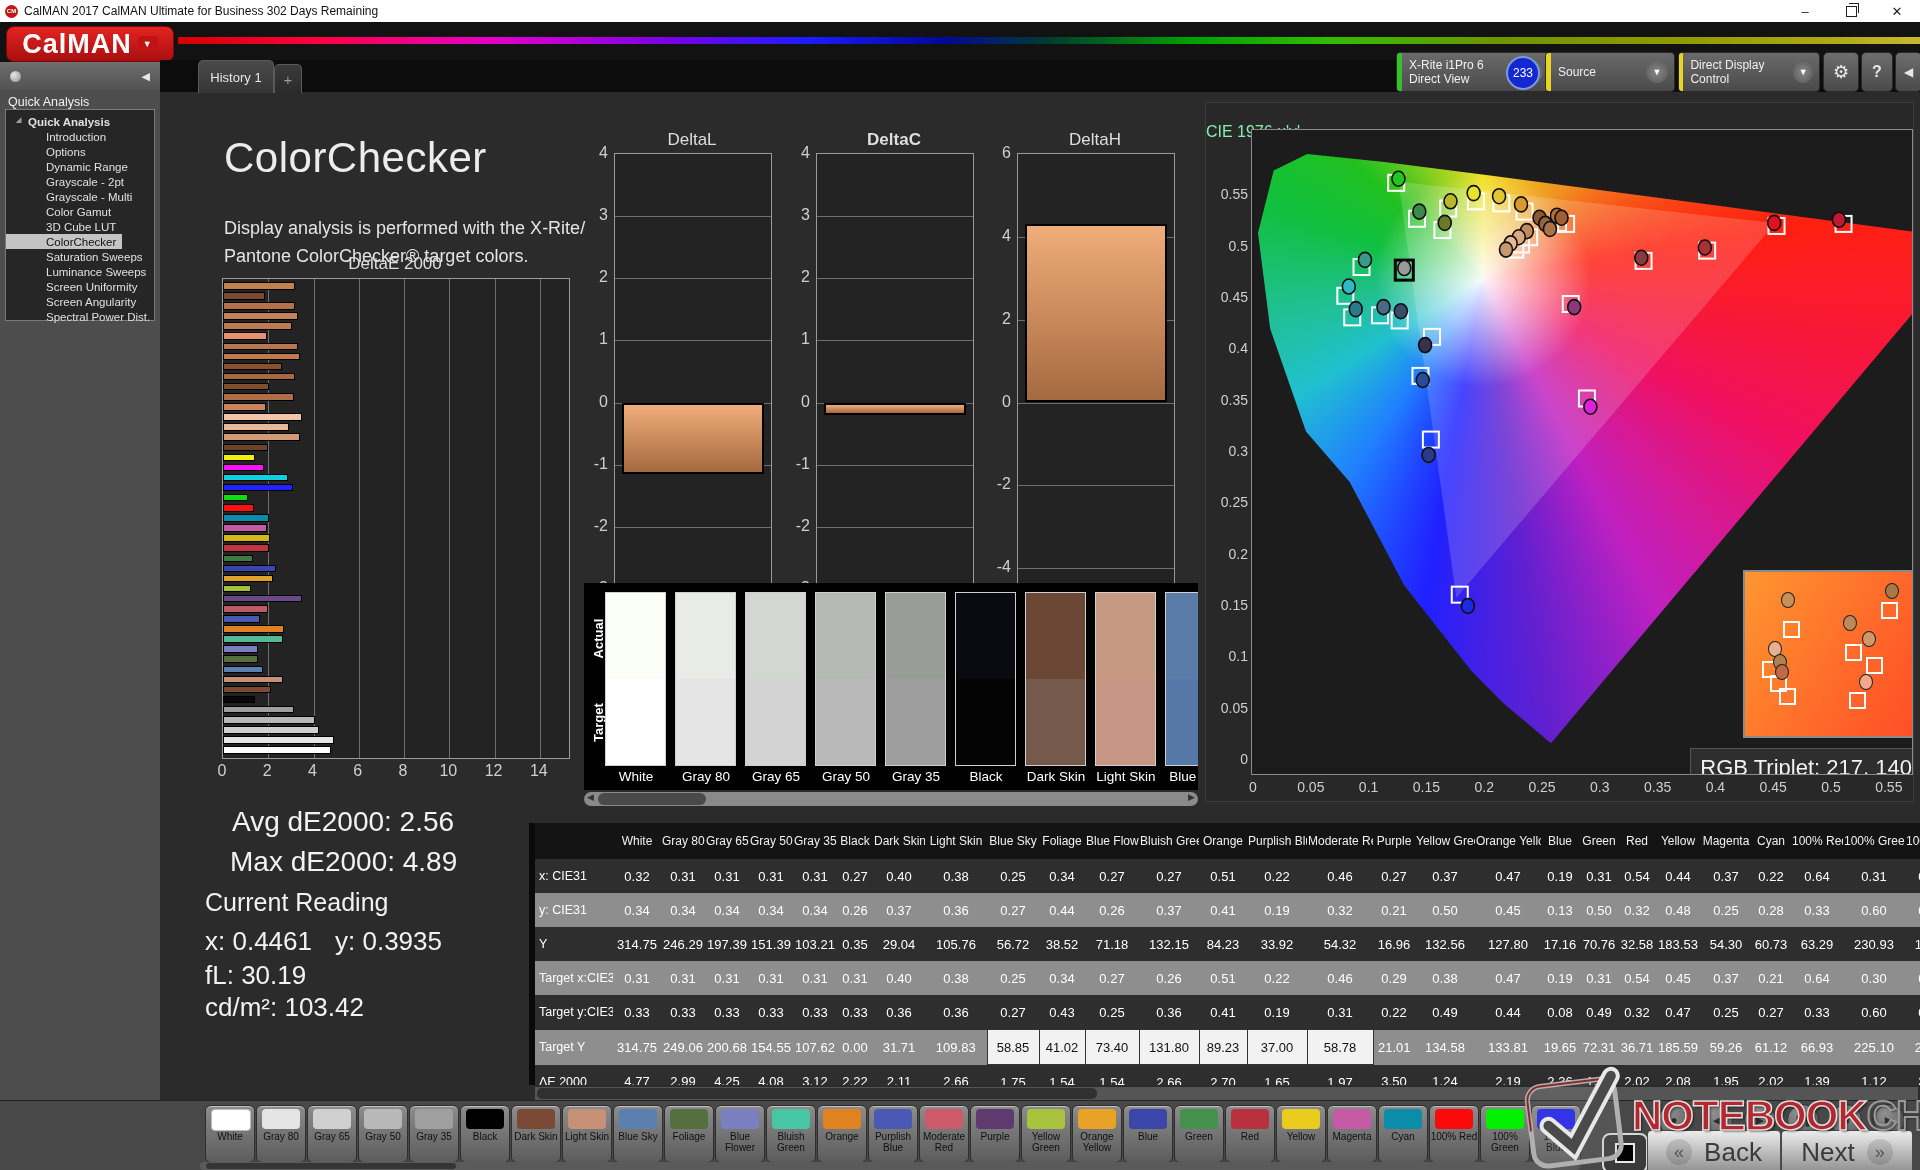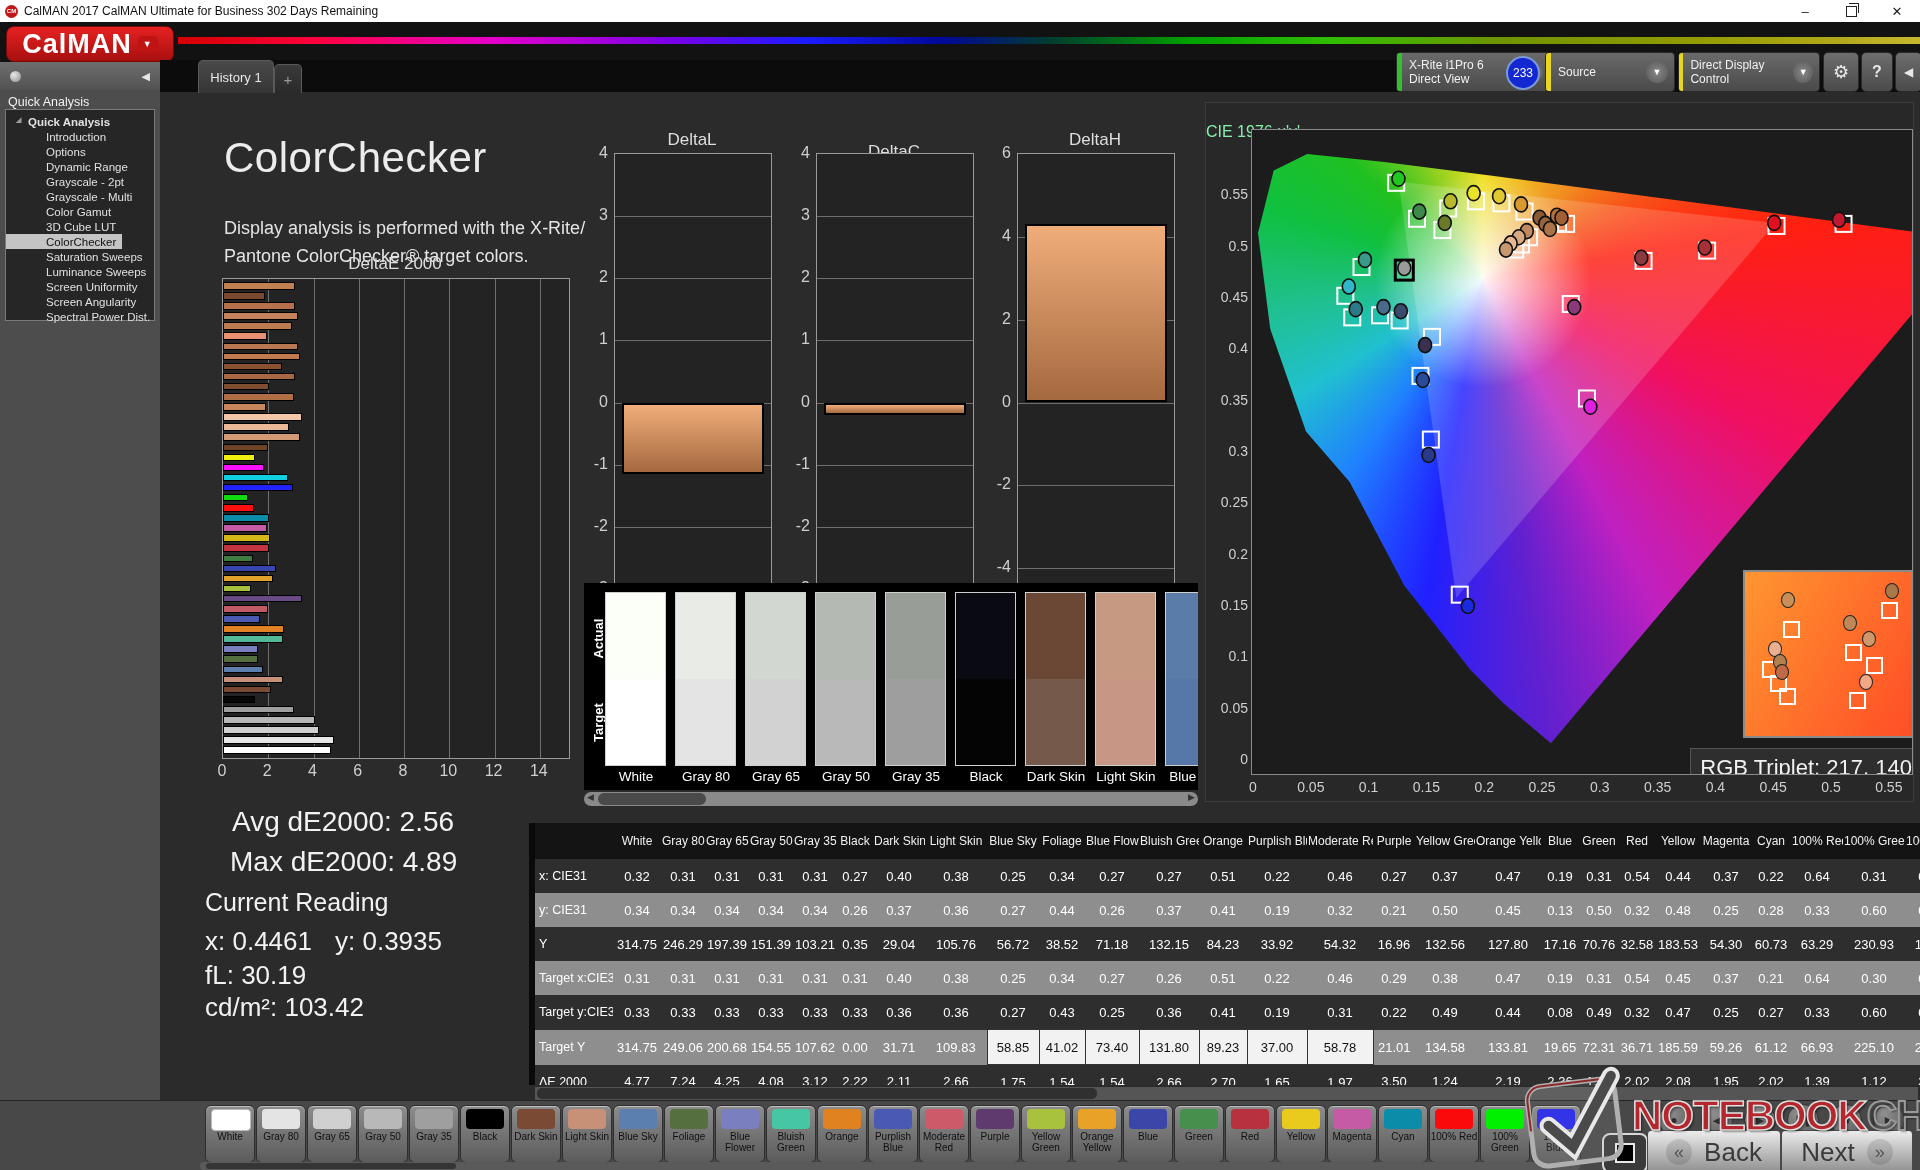--- a/index.html
+++ b/index.html
@@ -281,21 +281,21 @@
       </div>
       <div class="ticklab" style="left: 580px; top: 144px; width: 28px; text-align: right; font-size: 16px;">4</div>
       <div class="ticklab" style="left: 580px; top: 206.125px; width: 28px; text-align: right; font-size: 16px;">3</div>
       <div class="ticklab" style="left: 580px; top: 268.25px; width: 28px; text-align: right; font-size: 16px;">2</div>
       <div class="ticklab" style="left: 580px; top: 330.375px; width: 28px; text-align: right; font-size: 16px;">1</div>
       <div class="ticklab" style="left: 580px; top: 392.5px; width: 28px; text-align: right; font-size: 16px;">0</div>
       <div class="ticklab" style="left: 580px; top: 454.625px; width: 28px; text-align: right; font-size: 16px;">-1</div>
       <div class="ticklab" style="left: 580px; top: 516.75px; width: 28px; text-align: right; font-size: 16px;">-2</div>
       <div class="ticklab" style="left: 580px; top: 578.875px; width: 28px; text-align: right; font-size: 16px;">-3</div>
       <div class="ticklab" style="left: 580px; top: 641px; width: 28px; text-align: right; font-size: 16px;">-4</div>
-      <div class="chart-title" style="left: 816px; top: 142px; width: 156px;">DeltaC</div>
+      <div class="chart-title" style="left: 816px; top: 130px; width: 156px; font-weight: bold;">DeltaC</div>
       <div class="abs chart-frame" style="left: 816px; top: 153px; width: 156px; height: 497px;">
         <div class="gridH" style="top: 62.125px;"></div>
         <div class="gridH" style="top: 124.25px;"></div>
         <div class="gridH" style="top: 186.375px;"></div>
         <div class="gridH" style="top: 248.5px;"></div>
         <div class="gridH" style="top: 310.625px;"></div>
         <div class="gridH" style="top: 372.75px;"></div>
         <div class="gridH" style="top: 434.875px;"></div>
         <div class="lch-bar" style="top: 248.5px; height: 12.425px;"></div>
       </div>
@@ -721,21 +721,21 @@
             <td>185.59</td>
             <td>59.26</td>
             <td>61.12</td>
             <td>66.93</td>
             <td>225.10</td>
             <td>22.72</td>
           </tr>
           <tr class="dk">
             <td class="rowlab">ΔE 2000</td>
             <td>4.77</td>
-            <td>7.24</td>
+            <td>2.99</td>
             <td>4.25</td>
             <td>4.08</td>
             <td>3.12</td>
             <td>2.22</td>
             <td>2.11</td>
             <td>2.66</td>
             <td>1.75</td>
             <td>1.54</td>
             <td>1.54</td>
             <td>2.66</td>

